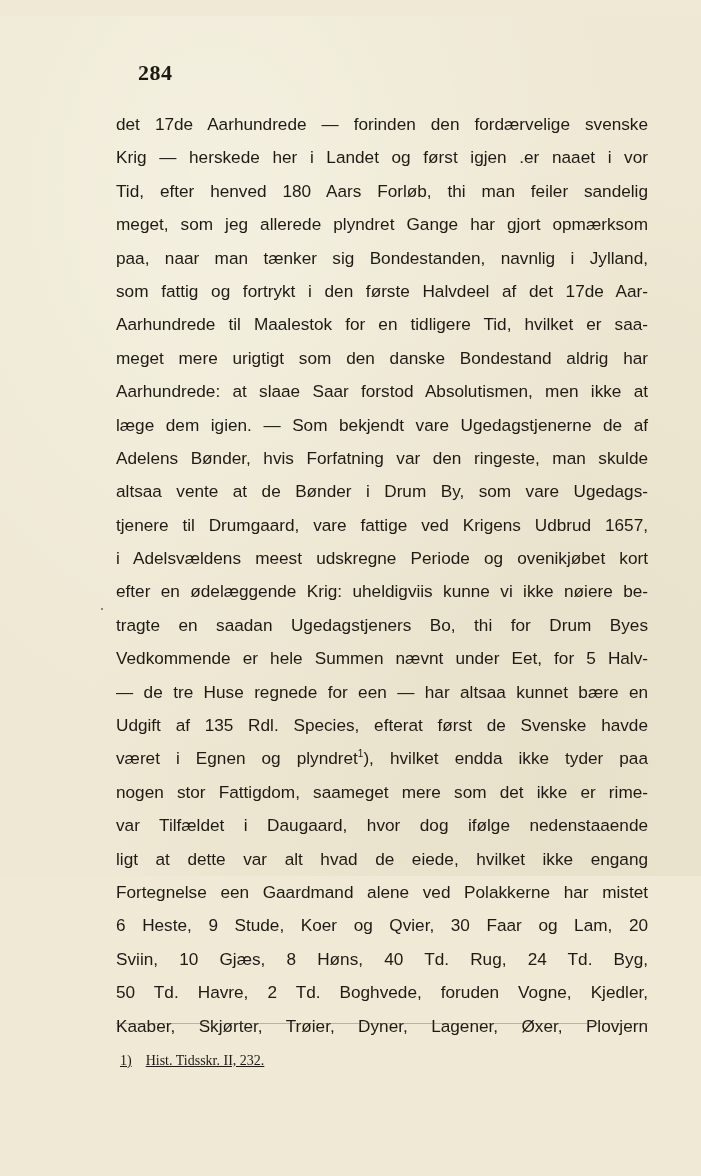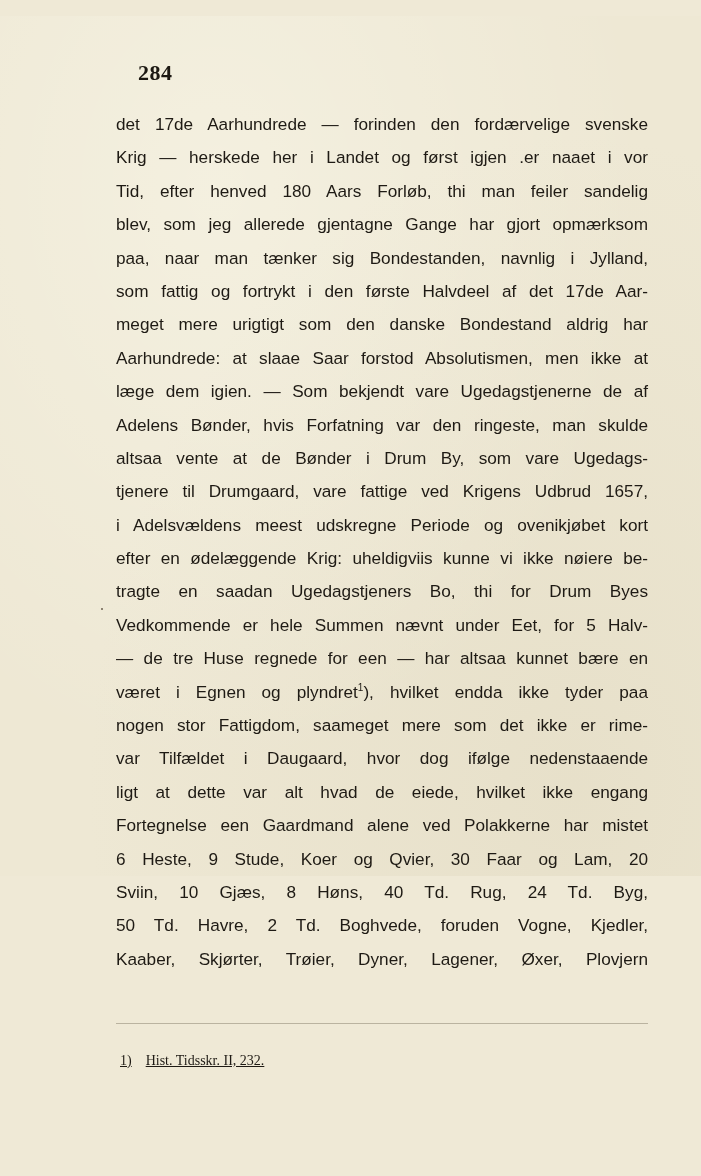--- a/index.html
+++ b/index.html
@@ -95,34 +95,36 @@
 
 <div class="page">
   <div class="page-number">284</div>
 
   <div class="margin-mark"></div>
 
   <div class="body-text">
     <div class="line">det 17de Aarhundrede — forinden den fordærvelige svenske</div>
     <div class="line">Krig — herskede her i Landet og først igjen .er naaet i vor</div>
     <div class="line">Tid, efter henved 180 Aars Forløb, thi man feiler sandelig</div>
-    <div class="line">blev, som jeg allerede gjentagne Gange har gjort opmærksom</div>
+    <div class="line">meget, som jeg allerede plyndret Gange har gjort opmærksom</div>
     <div class="line">paa, naar man tænker sig Bondestanden, navnlig i Jylland,</div>
     <div class="line">som fattig og fortrykt i den første Halvdeel af det 17de Aar-</div>
+    <div class="line">Aarhundrede til Maalestok for en tidligere Tid, hvilket er saa-</div>
     <div class="line">meget mere urigtigt som den danske Bondestand aldrig har</div>
     <div class="line">Aarhundrede: at slaae Saar forstod Absolutismen, men ikke at</div>
     <div class="line">læge dem igien. — Som bekjendt vare Ugedagstjenerne de af</div>
     <div class="line">Adelens Bønder, hvis Forfatning var den ringeste, man skulde</div>
     <div class="line">altsaa vente at de Bønder i Drum By, som vare Ugedags-</div>
     <div class="line">tjenere til Drumgaard, vare fattige ved Krigens Udbrud 1657,</div>
     <div class="line">i Adelsvældens meest udskregne Periode og ovenikjøbet kort</div>
     <div class="line">efter en ødelæggende Krig: uheldigviis kunne vi ikke nøiere be-</div>
     <div class="line">tragte en saadan Ugedagstjeners Bo, thi for Drum Byes</div>
     <div class="line">Vedkommende er hele Summen nævnt under Eet, for 5 Halv-</div>
     <div class="line">— de tre Huse regnede for een — har altsaa kunnet bære en</div>
+    <div class="line">Udgift af 135 Rdl. Species, efterat først de Svenske havde</div>
     <div class="line"><span>været i Egnen og plyndret</span><sup>1</sup><span>), hvilket endda ikke tyder paa</span></div>
     <div class="line">nogen stor Fattigdom, saameget mere som det ikke er rime-</div>
     <div class="line">var Tilfældet i Daugaard, hvor dog ifølge nedenstaaende</div>
     <div class="line">ligt at dette var alt hvad de eiede, hvilket ikke engang</div>
     <div class="line">Fortegnelse een Gaardmand alene ved Polakkerne har mistet</div>
     <div class="line">6 Heste, 9 Stude, Koer og Qvier, 30 Faar og Lam, 20</div>
     <div class="line">Sviin, 10 Gjæs, 8 Høns, 40 Td. Rug, 24 Td. Byg,</div>
     <div class="line">50 Td. Havre, 2 Td. Boghvede, foruden Vogne, Kjedler,</div>
     <div class="line last">Kaaber, Skjørter, Trøier, Dyner, Lagener, Øxer, Plovjern</div>
   </div>

